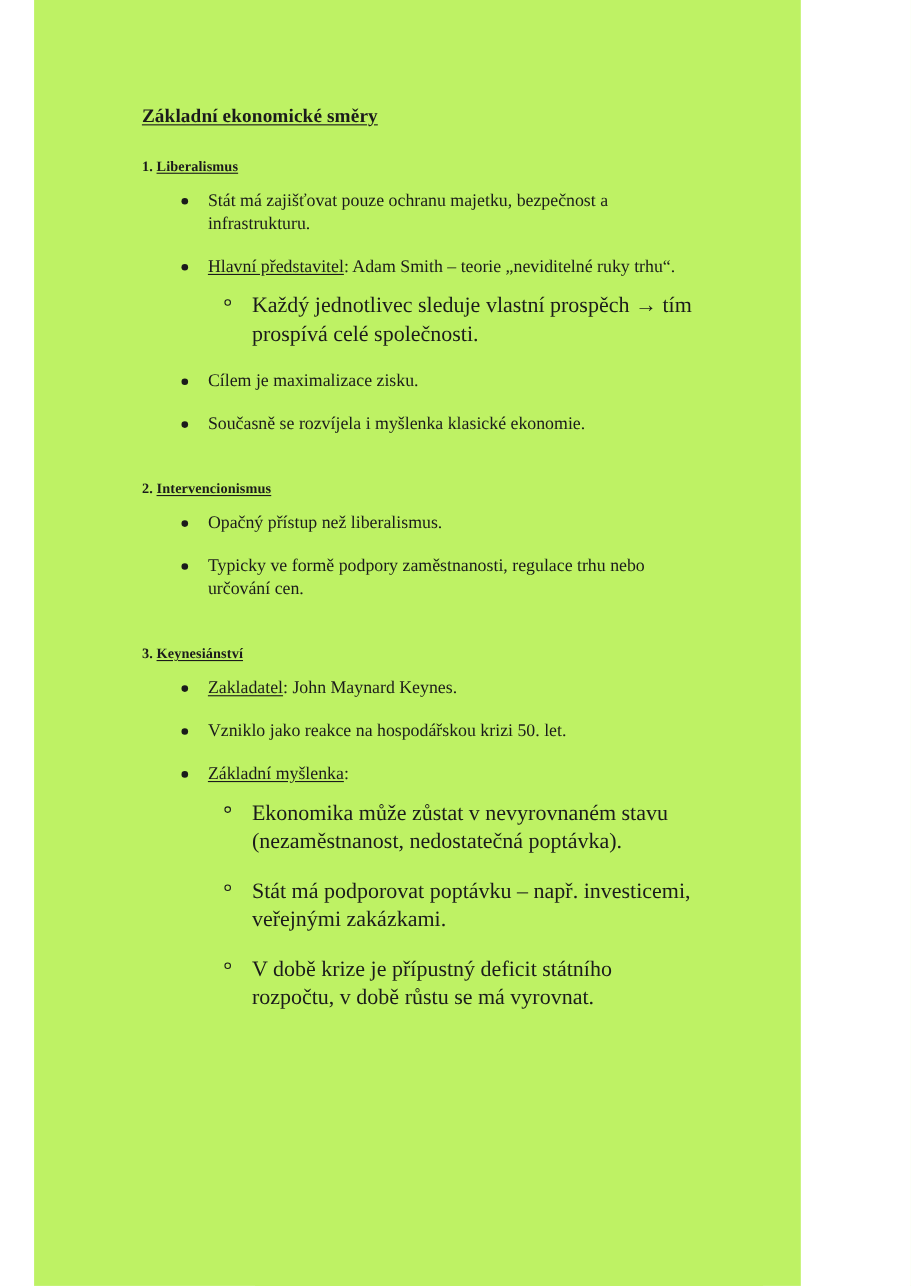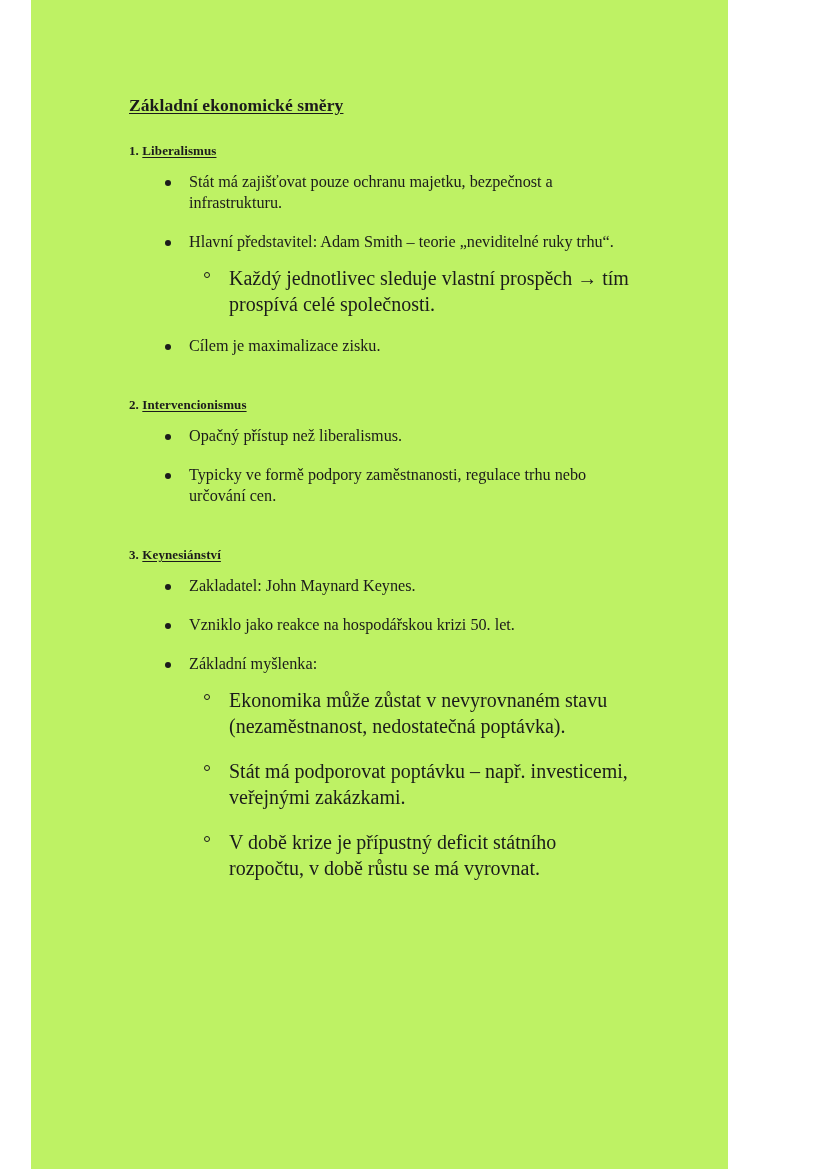--- a/index.html
+++ b/index.html
@@ -87,21 +87,21 @@
     top: 7px;
     width: 6px;
     height: 6px;
     border-radius: 50%;
     border: 1.2px solid #1b1b1b;
     background: transparent;
     box-sizing: border-box;
   }
   ul.level2 > li:last-child { margin-bottom: 0; }
 
-  .u { text-underline-offset: 2px; }
+  .u { text-decoration: underline; text-underline-offset: 2px; }
 
   .sec-gap-1 { height: 22px; }
   .sec-gap-2 { height: 22px; }
 
   .nested-holder { margin-bottom: 14px; }
 </style>
 </head>
 <body>
 
 <div class="page">
@@ -122,20 +122,23 @@
       <li class="nested-holder">
         <span class="u">Hlavní představitel</span><span>: Adam Smith – teorie „neviditelné ruky trhu“.</span>
         <ul class="level2">
           <li>
             <span>Každý jednotlivec sleduje vlastní prospěch → tím prospívá celé společnosti.</span>
           </li>
         </ul>
       </li>
       <li>
         <span>Cílem je maximalizace zisku.</span>
+      </li>
+      <li>
+        <span>Současně se rozvíjela i myšlenka klasické ekonomie.</span>
       </li>
     </ul>
   </div>
 
   <div class="sec-gap-1"></div>
 
   <div class="section">
     <div class="section-heading">
       <span class="num">2.</span>
       <span class="u">Intervencionismus</span>

